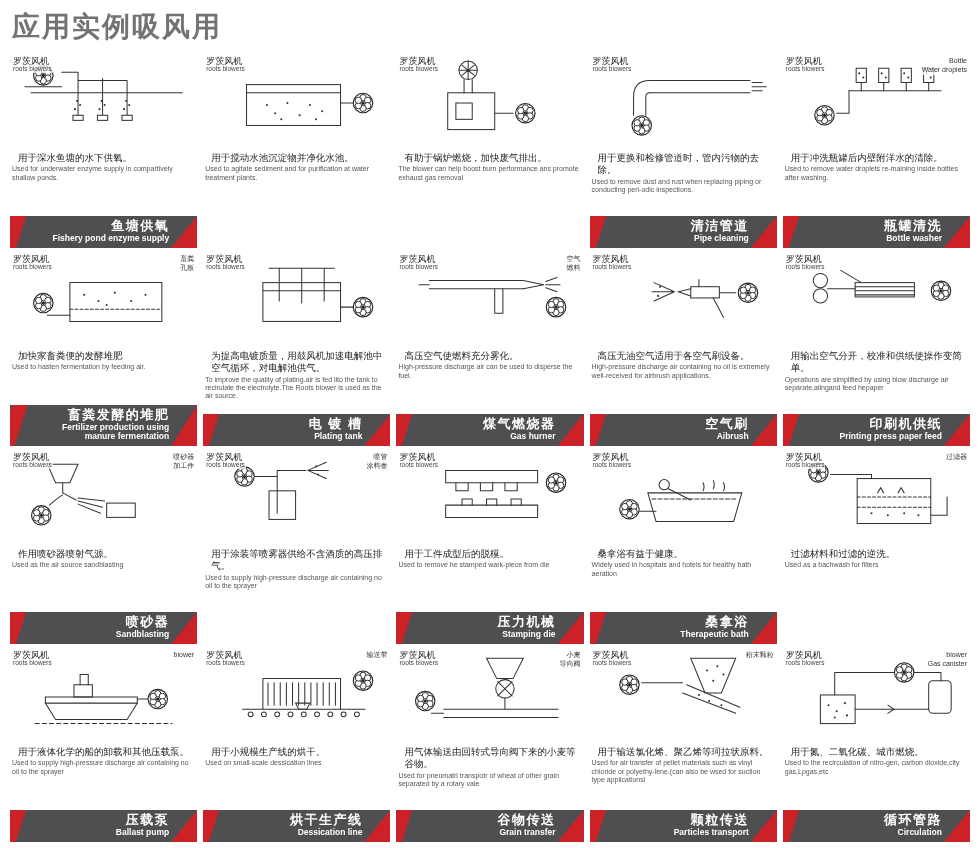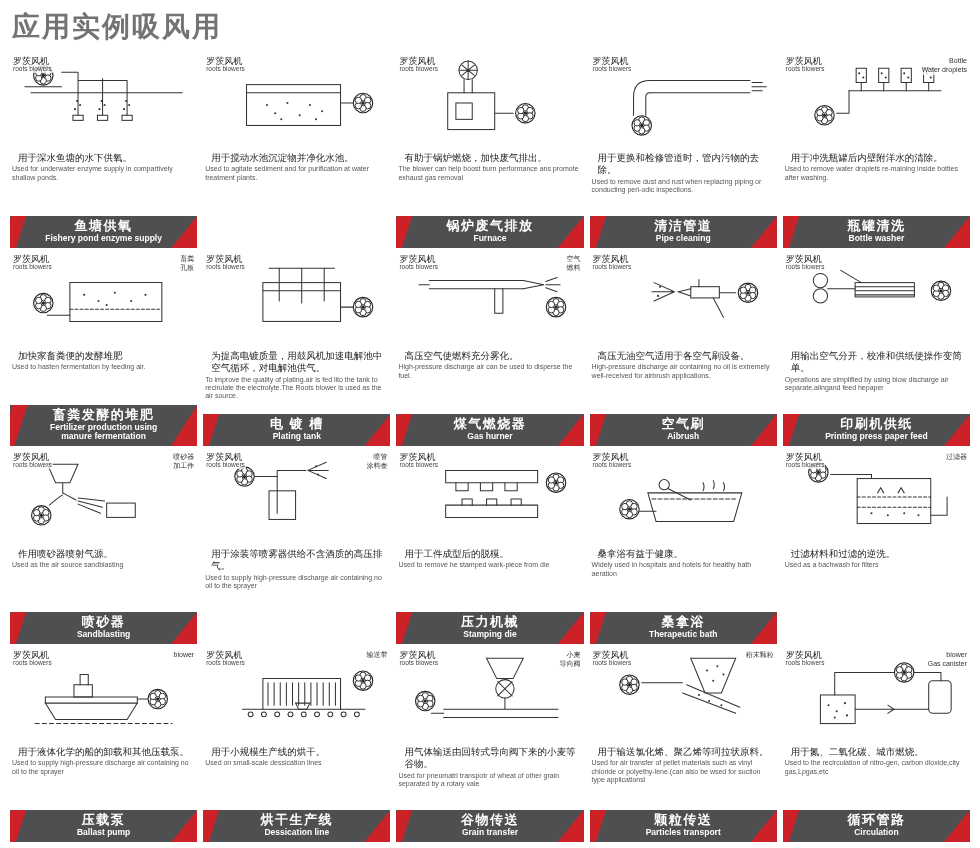--- a/index.html
+++ b/index.html
@@ -30,21 +30,21 @@
   .extra-labels { position:absolute; top:1px; right:2px; z-index:2; text-align:right; }
   .extra-labels span {
     display:block; font-size:7px; color:#333; line-height:1.25;
     background: rgba(255,255,255,.75); padding:0 1px;
   }
   .zh-desc { font-size:9.5px; color:#1c1c1c; line-height:1.3; margin:2px 8px 0; }
   .en-desc { font-size:7px; color:#555; line-height:1.2; margin:1px 2px 0; }
   .banner {
     margin-top:auto; position:relative; overflow:hidden;
     background: var(--banner-bg, #4f4f52); color:#fff;
-    text-align:center; padding: 3px 28px 4px; min-height: 32px;
+    text-align:right; padding: 3px 28px 4px; min-height: 32px;
   }
   .banner::before {
     content:""; position:absolute; left:-4px; top:-2px; bottom:-2px; width:15px;
     background: var(--accent, #cd2128); transform: skewX(-18deg);
   }
   .banner::after {
     content:""; position:absolute; right:0; top:0; bottom:0; width:26px;
     background: var(--accent, #cd2128);
     clip-path: polygon(100% 0, 100% 100%, 0 100%);
   }
@@ -159,24 +159,20 @@
                 <circle cx="120.0" cy="61.2" r="3.1" fill="#fff" stroke="#222" stroke-width="0.9"></circle>
                 <circle cx="115.5" cy="58.6" r="3.1" fill="#fff" stroke="#222" stroke-width="0.9"></circle>
                 <circle cx="115.5" cy="53.4" r="3.1" fill="#fff" stroke="#222" stroke-width="0.9"></circle>
                 <circle cx="120" cy="56" r="1.6" fill="#222"></circle>
               </g>
             </svg>
           </div>
     </div>
     <p class="zh-desc">有助于锅炉燃烧，加快废气排出。</p>
     <p class="en-desc">The blower can help boost burn performance ans promote exhaust gas removal</p>
-    <div class="banner">
-      <div class="banner-zh">锅炉废气排放</div>
-      <div class="banner-en">Furnace</div>
-    </div>
   </div>
       <div class="cell">
     <div class="diagram">
       <div class="blower-label">
         <span class="zh">罗茨风机</span>
         <span class="en">roots biowers</span>
       </div>
       <div class="extra-labels"></div>
       <div class="sketch">
             <svg viewBox="0 0 170 92" xmlns="http://www.w3.org/2000/svg">

